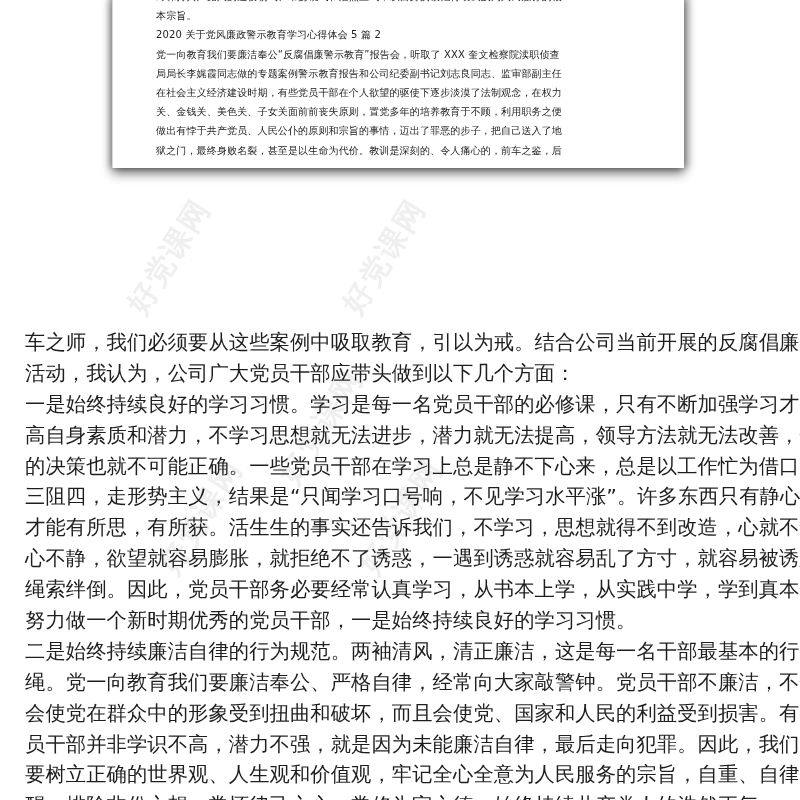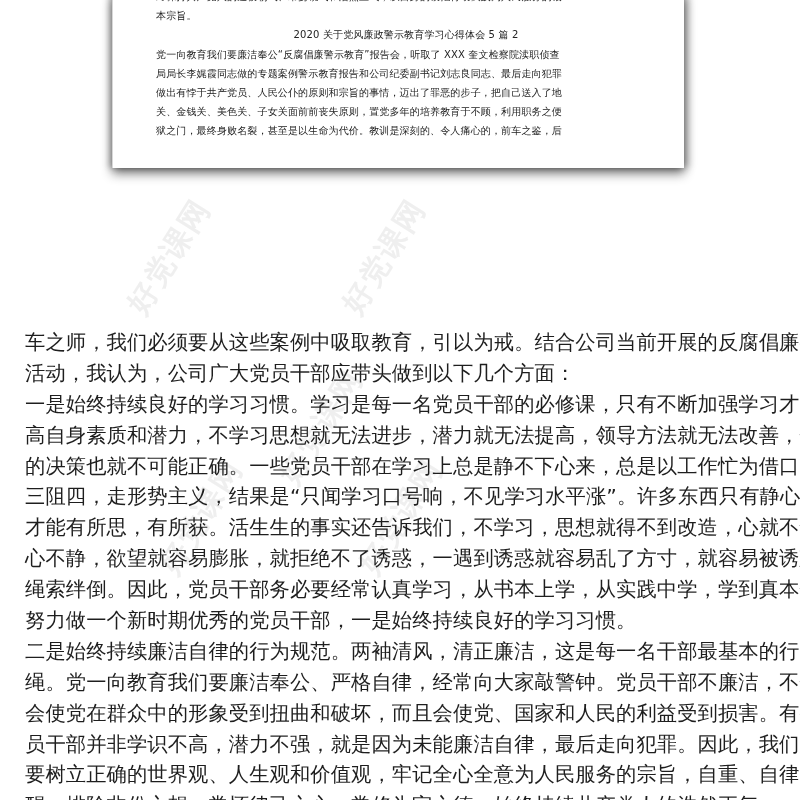--- a/index.html
+++ b/index.html
@@ -13,21 +13,21 @@
     box-shadow: 0 6px 10px rgba(0,0,0,0.45), 4px 0 8px rgba(0,0,0,0.35), -3px 0 6px rgba(0,0,0,0.25);
     border-left: 1px solid #d8d8d8;
     overflow: hidden;
   }
   .card-inner { position: absolute; left: 43px; top: 0; width: 500px; }
   .card-line {
     font-size: 10px; line-height: 19.2px; height: 19.2px; white-space: nowrap;
     color: #222; letter-spacing: 0.15px;
   }
   .card-line.clip-top { margin-top: -7px; }
-  .card-title { text-align: center; }
+  .card-title { text-align: left; }
 
   
   .body-text { position: absolute; left: 25px; top: 327px; width: 760px; }
   .body-line {
     font-size: 20.3px; line-height: 30.9px; height: 30.9px; white-space: nowrap;
     color: #1e1e1e; letter-spacing: 0.1px;
   }
 
   
   .wm {
@@ -44,23 +44,24 @@
 <div class="wm" style="left:270px; top:470px;">好党课网</div>
 <div class="wm" style="left:150px; top:560px;">好党课网</div>
 <div class="wm" style="left:350px; top:560px;">好党课网</div>
 
 <div class="card">
   <div class="card-inner">
     <div class="card-line clip-top">终保持共产党人的蓬勃朝气、昂扬锐气和浩然正气，以自身的模范行动实践为人民服务的根</div>
     <div class="card-line">本宗旨。</div>
     <div class="card-line card-title">2020 关于党风廉政警示教育学习心得体会  5 篇 2</div>
     <div class="card-line">党一向教育我们要廉洁奉公“反腐倡廉警示教育”报告会，听取了 XXX 奎文检察院渎职侦查</div>
-    <div class="card-line">局局长李娓霞同志做的专题案例警示教育报告和公司纪委副书记刘志良同志、最后走向犯罪</div>
+    <div class="card-line">局局长李娓霞同志做的专题案例警示教育报告和公司纪委副书记刘志良同志、监审部副主任</div>
+    <div class="card-line">在社会主义经济建设时期，有些党员干部在个人欲望的驱使下逐步淡漠了法制观念，在权力</div>
+    <div class="card-line">关、金钱关、美色关、子女关面前前丧失原则，置党多年的培养教育于不顾，利用职务之便</div>
     <div class="card-line">做出有悖于共产党员、人民公仆的原则和宗旨的事情，迈出了罪恶的步子，把自己送入了地</div>
-    <div class="card-line">关、金钱关、美色关、子女关面前前丧失原则，置党多年的培养教育于不顾，利用职务之便</div>
     <div class="card-line">狱之门，最终身败名裂，甚至是以生命为代价。教训是深刻的、令人痛心的，前车之鉴，后</div>
   </div>
 </div>
 
 <div class="body-text">
   <div class="body-line">车之师，我们必须要从这些案例中吸取教育，引以为戒。结合公司当前开展的反腐倡廉教育</div>
   <div class="body-line">活动，我认为，公司广大党员干部应带头做到以下几个方面：</div>
   <div class="body-line">一是始终持续良好的学习习惯。学习是每一名党员干部的必修课，只有不断加强学习才能提</div>
   <div class="body-line">高自身素质和潜力，不学习思想就无法进步，潜力就无法提高，领导方法就无法改善，做出</div>
   <div class="body-line">的决策也就不可能正确。一些党员干部在学习上总是静不下心来，总是以工作忙为借口，推</div>

